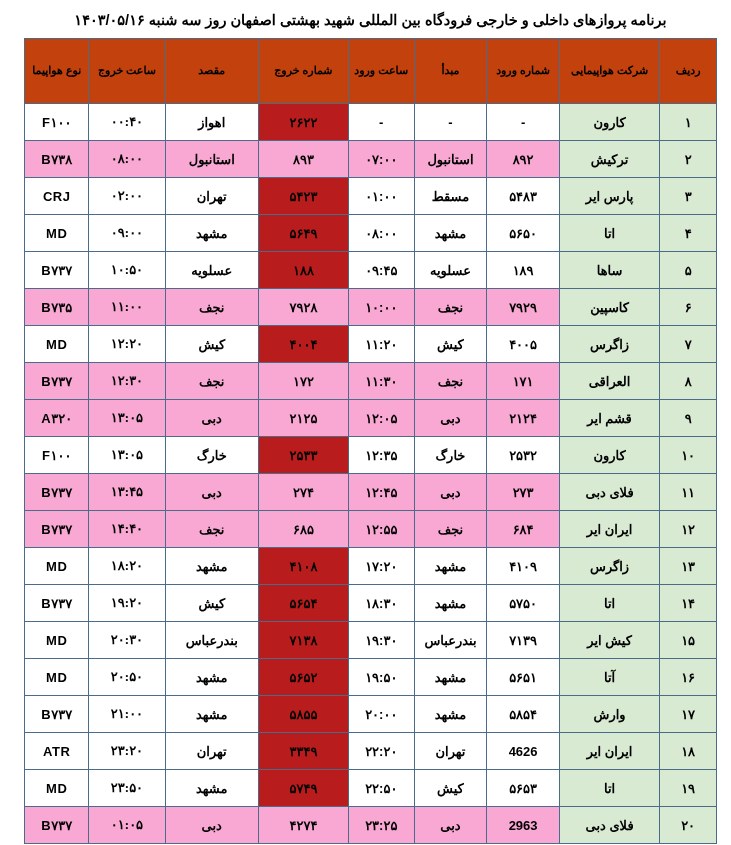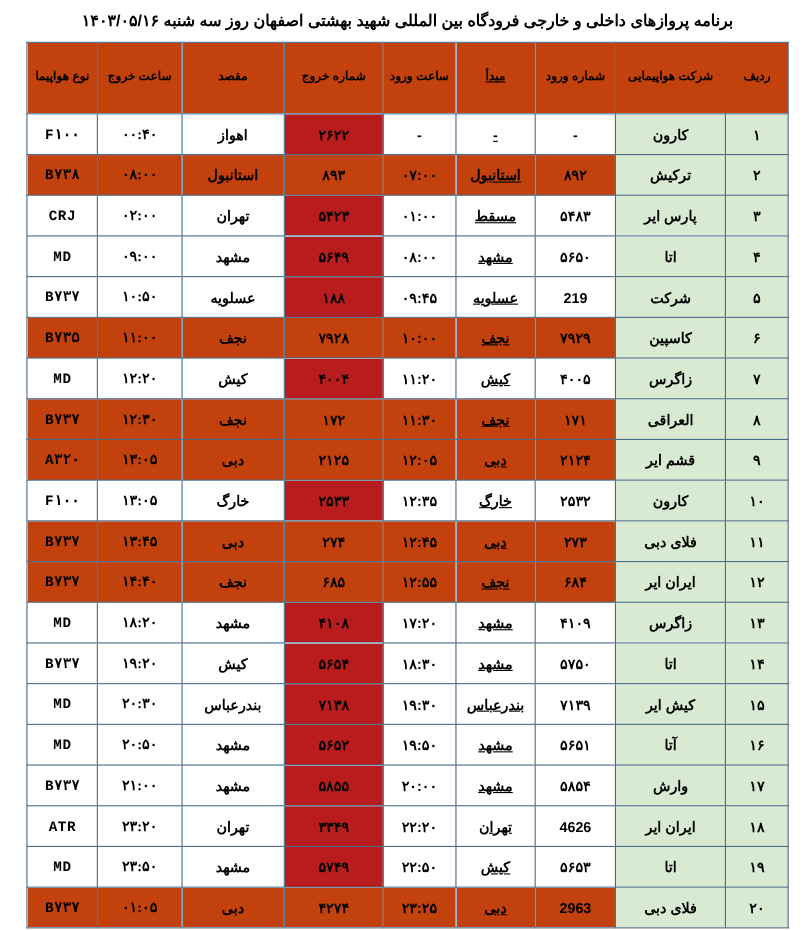--- a/index.html
+++ b/index.html
@@ -53,33 +53,33 @@
     height: 62px;
     font-size: 11px;
     line-height: 1.25;
     font-weight: bold;
     margin-left: 44px;
   }
   
   .col-row    { background: #d9ead3; }   
   .col-airline{ background: #d9ead3; }   
   .col-arrno  { background: #ffffff; }
-  .col-origin { background: #ffffff; text-decoration: underline; }
+  .col-origin { background: #ffffff; }
   .col-arrtime{ background: #ffffff; }
   .col-depno  { background: #b91c1c; }
   .col-dest   { background: #ffffff; }
   .col-deptime{ background: #ffffff; font-family: Liberation Serif, serif; }
   .col-type   { background: #ffffff; }
-  .hl { background: #c2410c; }
+  .hl { background: #f9a8d4; }
   thead th.col-row, thead th.col-airline,
   thead th.col-arrno, thead th.col-origin,
   thead th.col-arrtime, thead th.col-depno,
   thead th.col-dest, thead th.col-deptime,
   thead th.col-type { background: #9cc3e5; }
-  .latin { font-family: Liberation Mono, monospace; letter-spacing: .5px; }
+  .latin { font-family: Liberation Sans, sans-serif; letter-spacing: .5px; }
 </style>
 </head>
 <body>
 
 <div class="page">
 
   <div class="title">برنامه پروازهای داخلی و خارجی فرودگاه بین المللی شهید بهشتی اصفهان روز  سه شنبه ۱۴۰۳/۰۵/۱۶</div>
 
   <div class="table-wrap">
     <table class="flights">
@@ -147,22 +147,22 @@
             <td class="col-arrno">۵۶۵۰</td>
             <td class="col-origin">مشهد</td>
             <td class="col-arrtime">۰۸:۰۰</td>
             <td class="col-depno">۵۶۴۹</td>
             <td class="col-dest">مشهد</td>
             <td class="col-deptime">۰۹:۰۰</td>
             <td class="col-type latin">MD</td>
           </tr>
           <tr>
             <td class="col-row">۵</td>
-            <td class="col-airline">شرکت</td>
-            <td class="col-arrno">219</td>
+            <td class="col-airline">ساها</td>
+            <td class="col-arrno">۱۸۹</td>
             <td class="col-origin">عسلویه</td>
             <td class="col-arrtime">۰۹:۴۵</td>
             <td class="col-depno">۱۸۸</td>
             <td class="col-dest">عسلویه</td>
             <td class="col-deptime">۱۰:۵۰</td>
             <td class="col-type latin">B۷۳۷</td>
           </tr>
           <tr>
             <td class="col-row">۶</td>
             <td class="col-airline">کاسپین</td>

